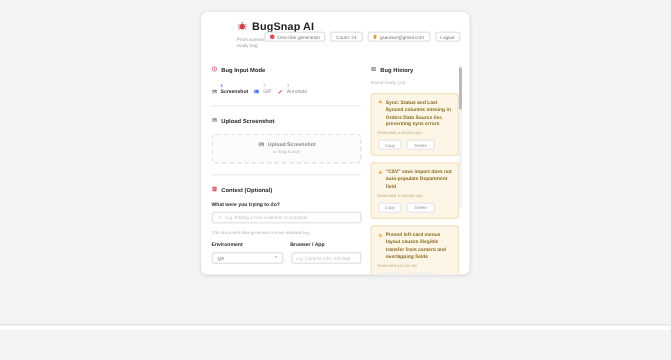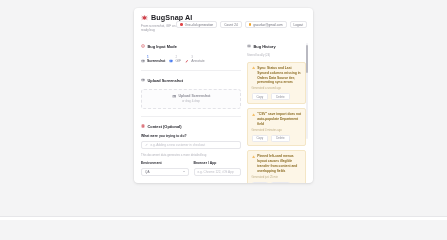--- a/index.html
+++ b/index.html
@@ -24,21 +24,21 @@
     position: absolute;
     left: 134px; top: 8px;
     width: 179px; height: 175px;
     background: #ffffff;
     border-radius: 4px;
     box-shadow: 0 1px 3px rgba(0,0,0,0.10), 0 0 0 1px rgba(0,0,0,0.02);
     overflow: hidden;
   }
 
   
-  .hdr { position: relative; padding: 6px 7px 4px 7px; }
+  .hdr { position: relative; padding: 6px 7px 4px 24px; }
   .brand-row { display: flex; align-items: center; gap: 3px; }
   .brand-icon { width: 7px; height: 7px; flex: none; }
   .brand-title {
     font-size: 7.2px; font-weight: 700; color: #1d1d22;
     letter-spacing: .1px; line-height: 1;
   }
   .brand-sub {
     margin-top: 2.5px;
     font-size: 3.1px; color: #9a9aa4; line-height: 1.45;
     max-width: 62px;

